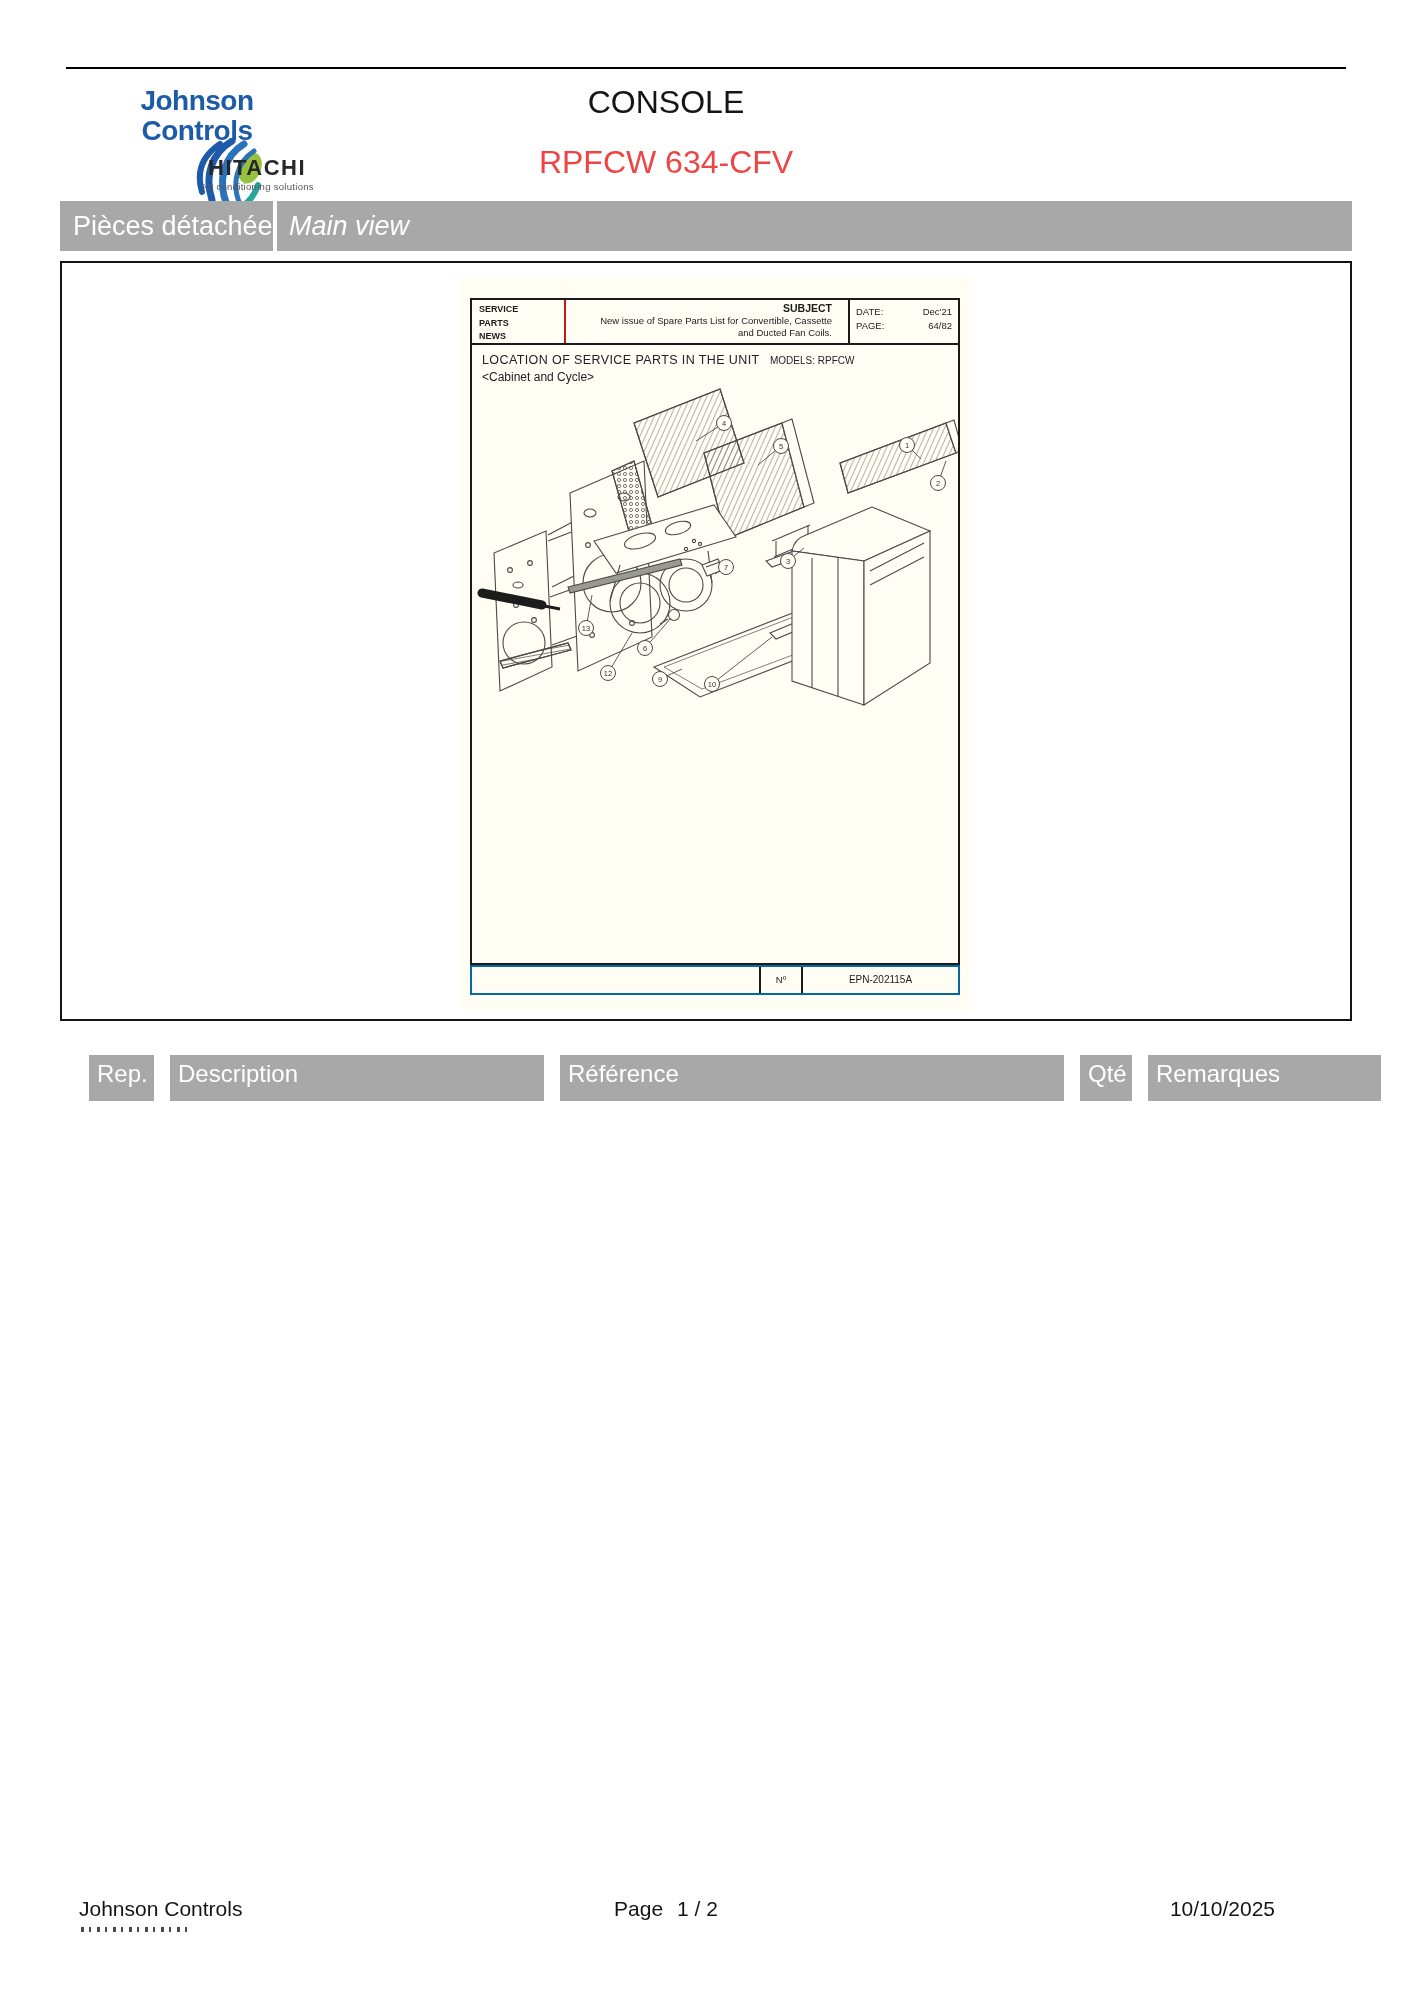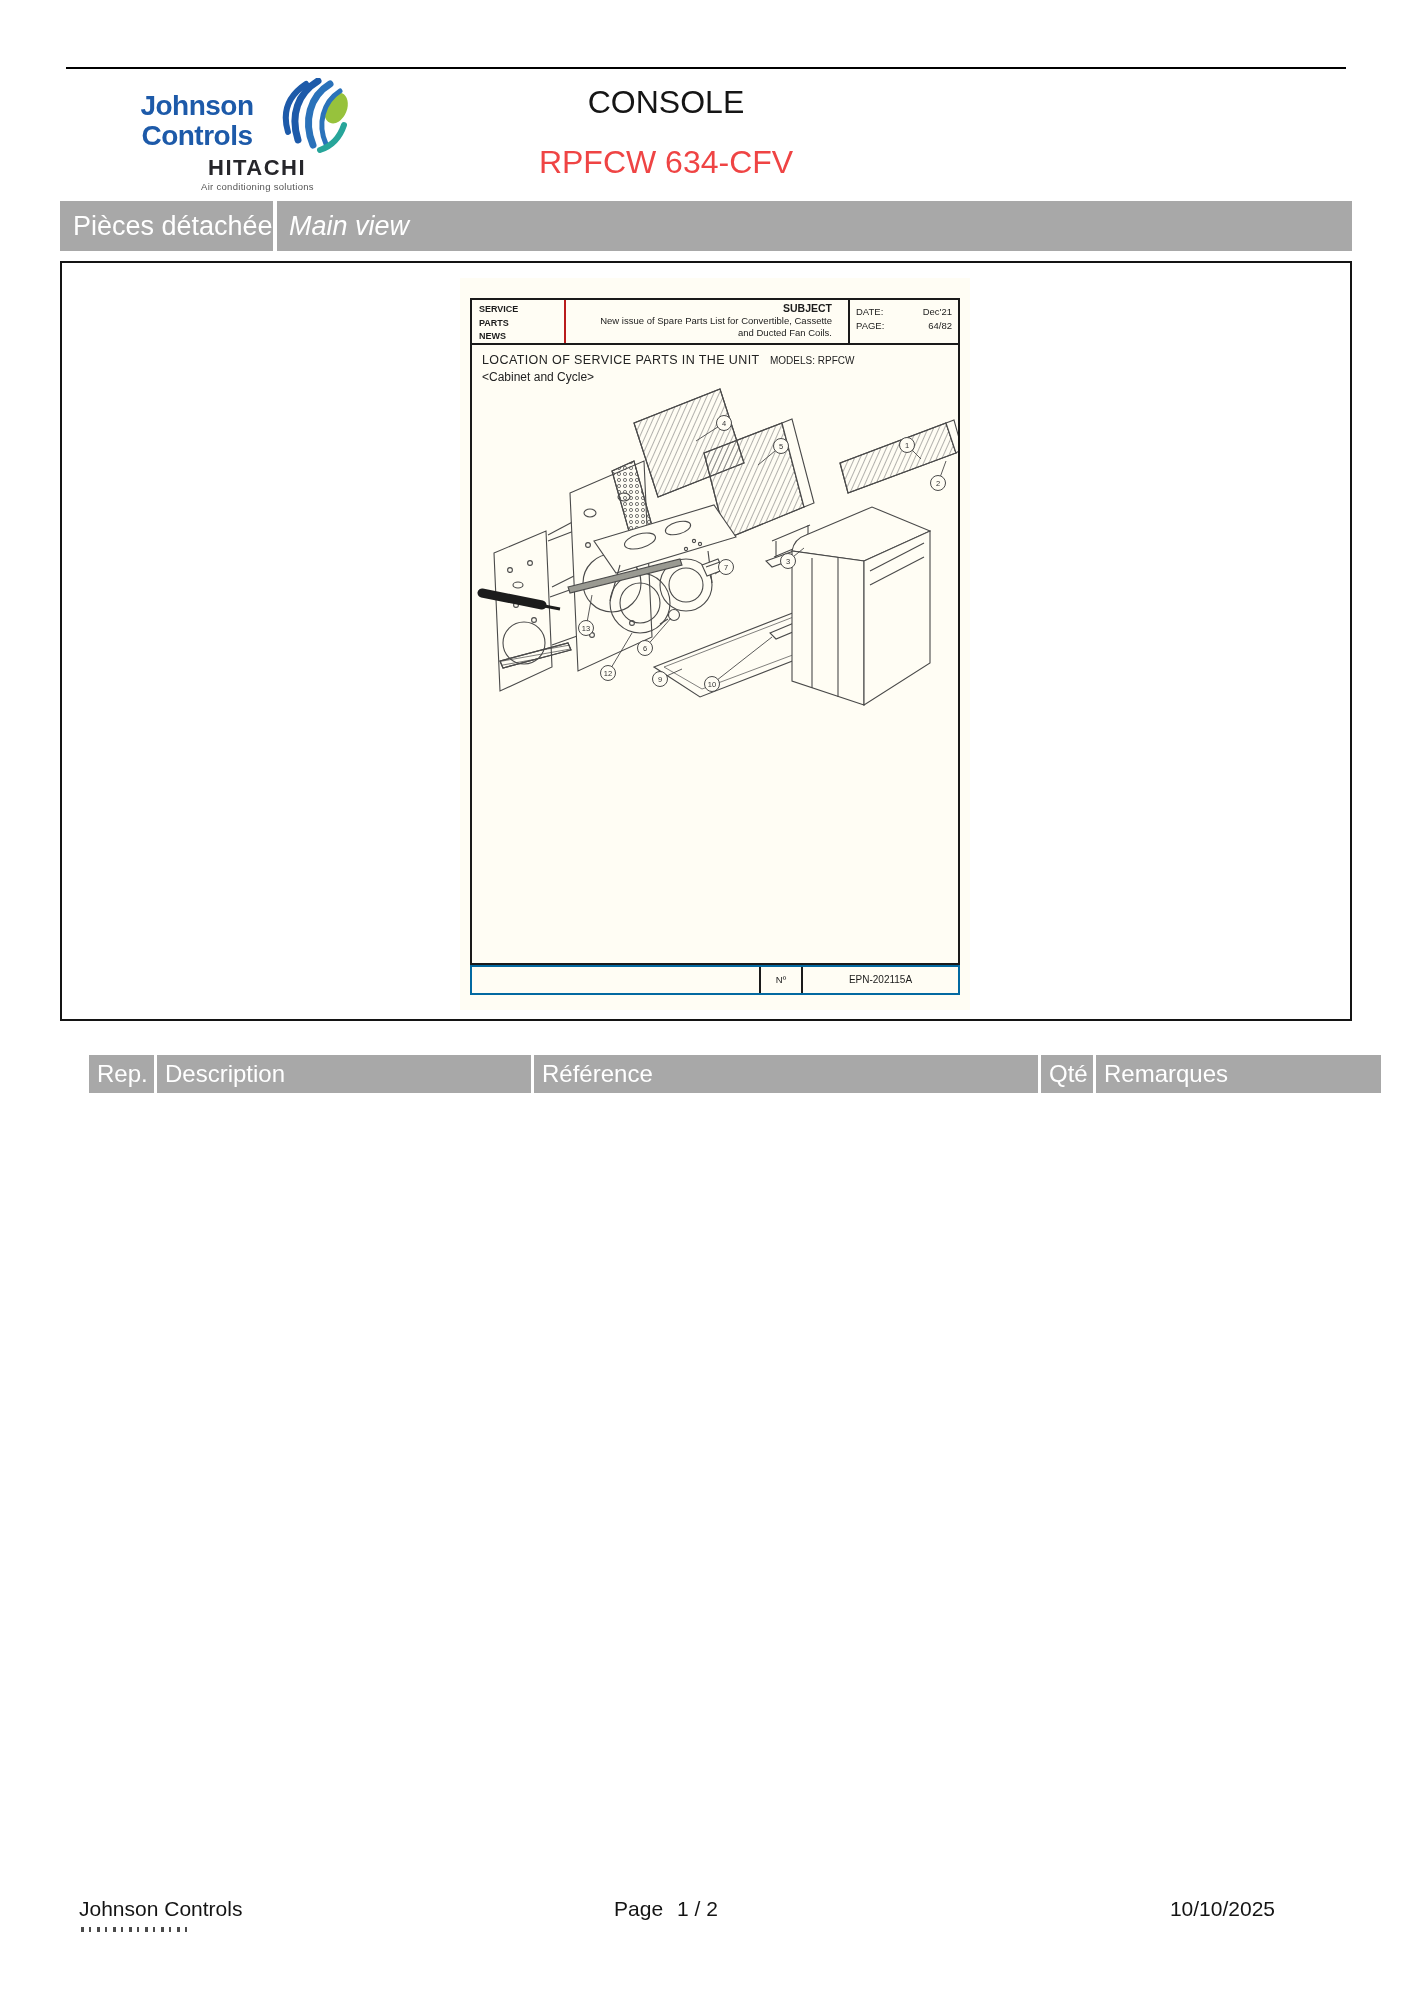--- a/index.html
+++ b/index.html
@@ -4,21 +4,21 @@
 <style>
   html,body{margin:0;padding:0;background:#ffffff;}
   #page{position:relative;width:1410px;height:1993px;background:#ffffff;
         font-family:"Liberation Sans",sans-serif;color:#111;overflow:hidden;}
   .abs{position:absolute;}
 
   
   .top-rule{left:66px;top:67px;width:1280px;height:2px;background:#000;}
 
   
-  .jc-logo{left:124px;top:86px;display:flex;align-items:center;}
+  .jc-logo{left:124px;top:86px;display:flex;align-items:flex-end;flex-direction:column;}
   .jc-text{width:146px;text-align:center;color:var(--jc-blue,#1d5aa9);
            font-weight:bold;font-size:28px;line-height:30px;letter-spacing:-0.5px;}
   .jc-swirl{margin-left:6px;margin-top:-8px;}
   .hitachi{left:208px;top:155px;font-size:22px;font-weight:bold;letter-spacing:1.5px;
            color:var(--hitachi-dark,#26262b);}
   .tagline{left:201px;top:181px;font-size:9.5px;color:#555;letter-spacing:0.3px;}
   .title1{top:84px;left:666px;transform:translateX(-50%);font-size:32px;color:#151515;}
   .title2{top:144px;left:666px;transform:translateX(-50%);font-size:32px;color:#ef4444;}
 
   
@@ -49,21 +49,21 @@
   .loc-sub{position:absolute;left:10px;top:25px;font-size:12px;color:#222;}
   .models{position:absolute;left:298px;top:10px;font-size:10px;color:#222;}
   .doc-frame svg{position:absolute;left:0;top:0;}
   .doc-footer{position:absolute;left:10px;top:687px;width:490px;height:30px;display:flex;
               border:2px solid #0369a1;box-sizing:border-box;background:var(--paper,#fffdf4);}
   .df-empty{flex:1;border-right:2px solid #1a1a1a;}
   .df-no{width:40px;border-right:2px solid #1a1a1a;text-align:center;font-size:9.5px;line-height:26px;}
   .df-num{width:155px;text-align:center;font-size:10px;line-height:26px;}
 
   
-  .parts-head{left:60px;top:1055px;width:1292px;height:38px;display:flex;gap:3px;padding-left:29px;}
+  .parts-head{left:60px;top:1055px;width:1292px;height:46px;display:flex;gap:16px;padding-left:29px;}
   .parts-head .hc{background:var(--bar-gray,#a8a8a8);color:#fff;font-size:24px;
                   line-height:38px;padding-left:8px;white-space:nowrap;overflow:hidden;}
   .hc-rep{width:57px;}
   .hc-ref{width:496px;}
   .hc-desc{width:366px;}
   .hc-qte{width:44px;}
   .hc-rem{flex:1;}
 
   
   .foot-company{left:79px;top:1897px;font-size:21px;color:#141414;}

